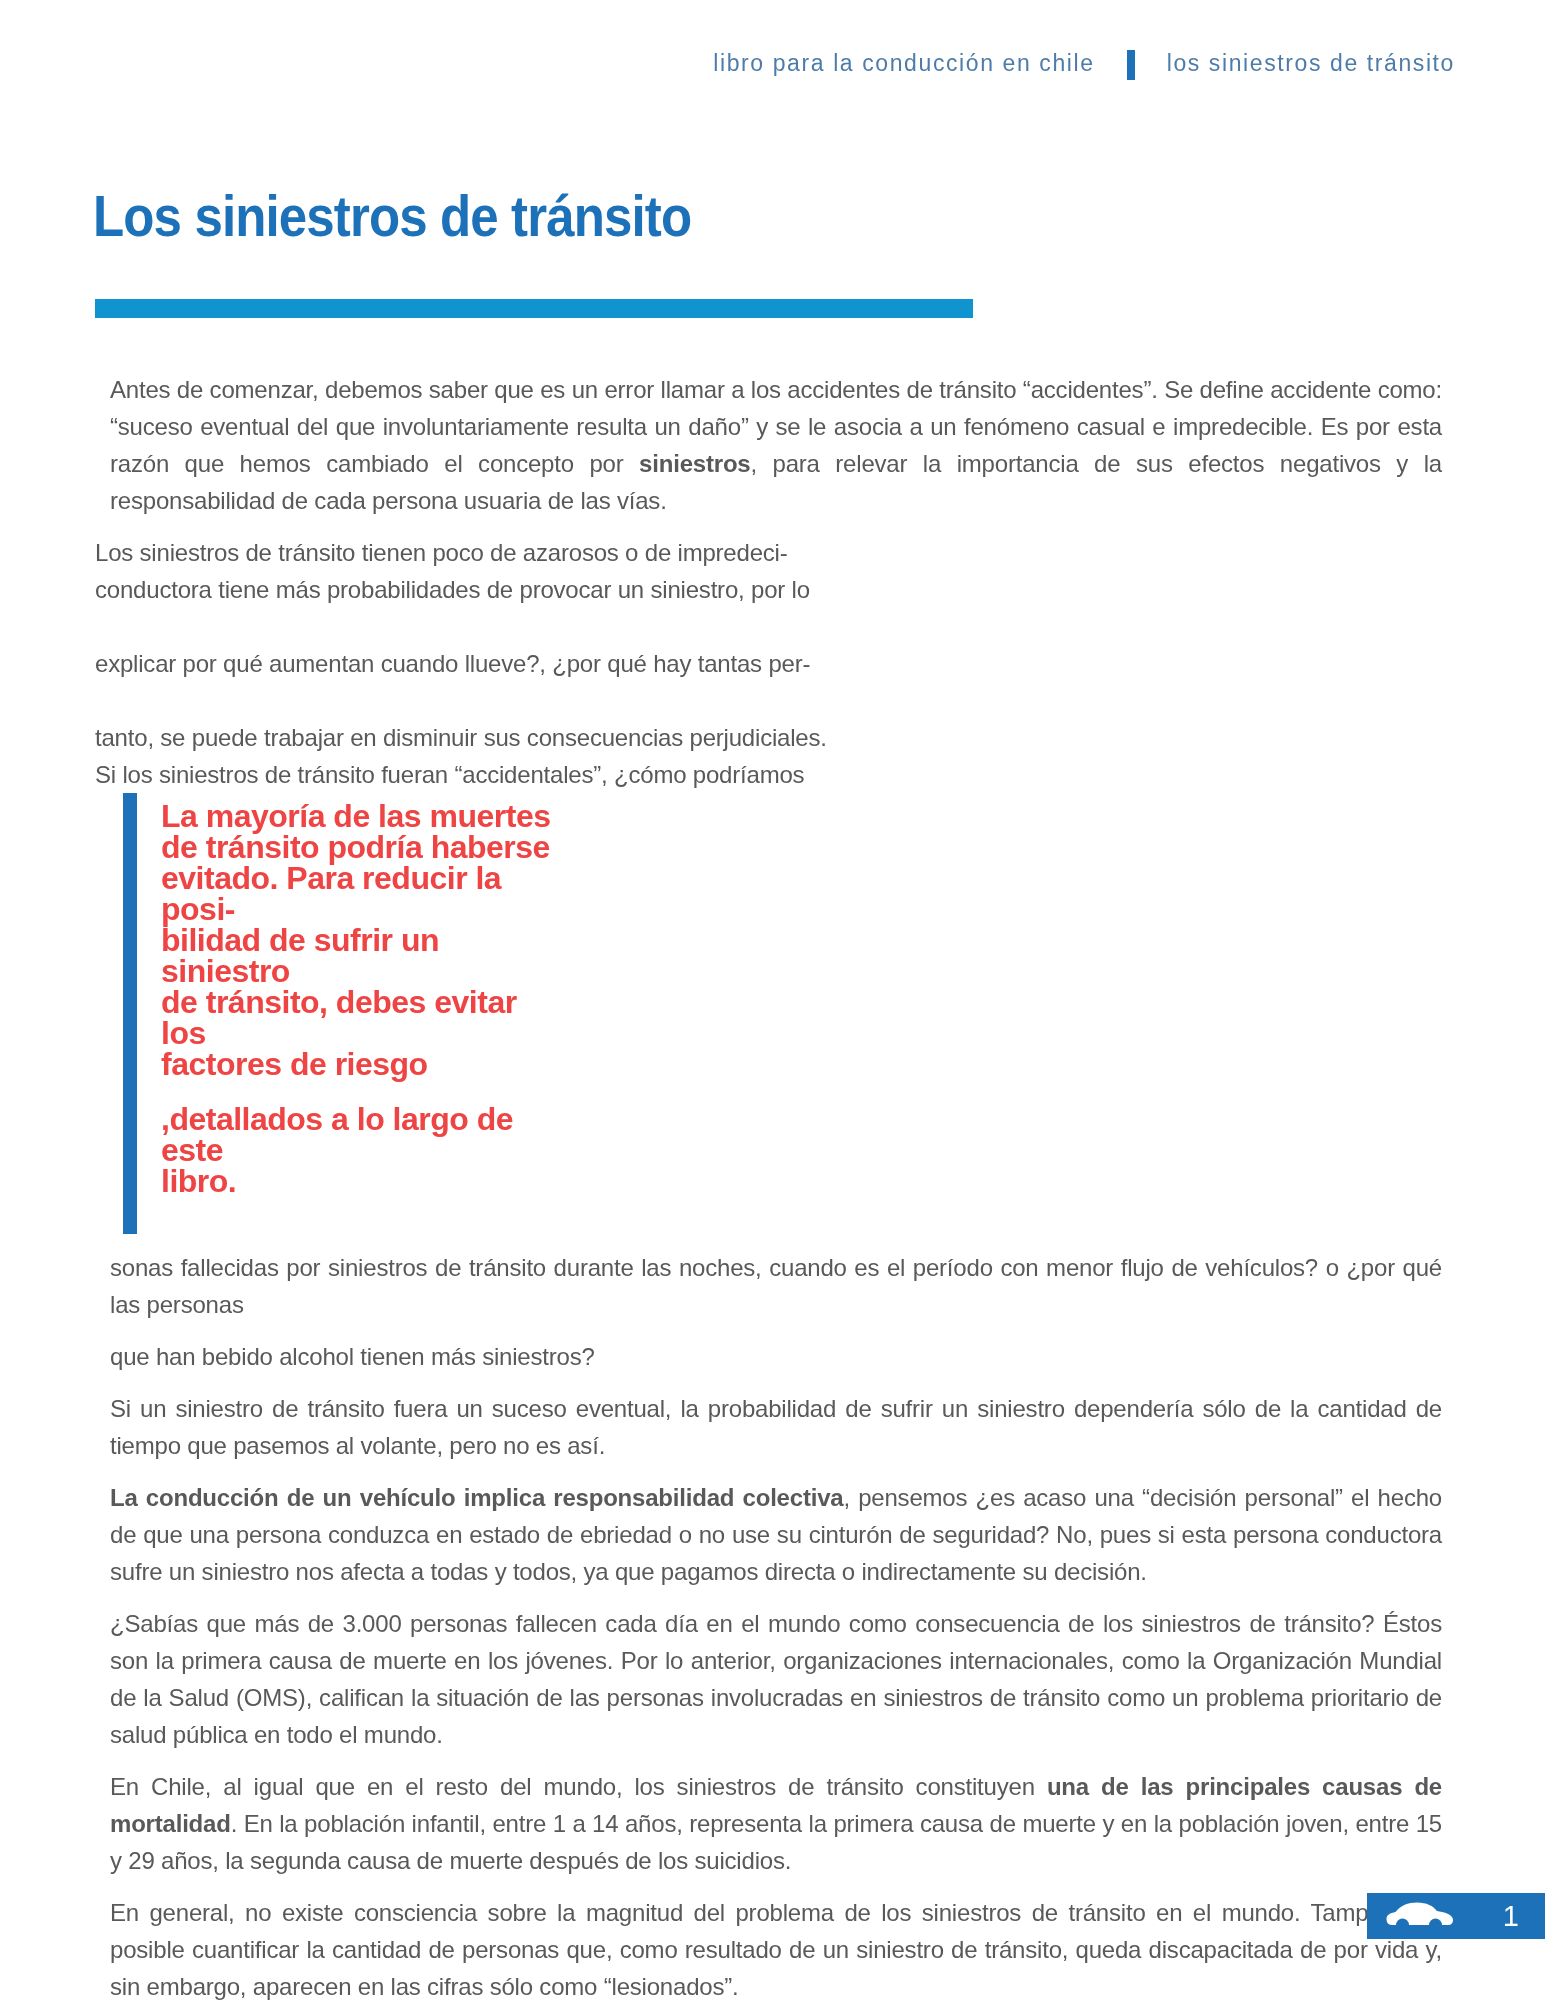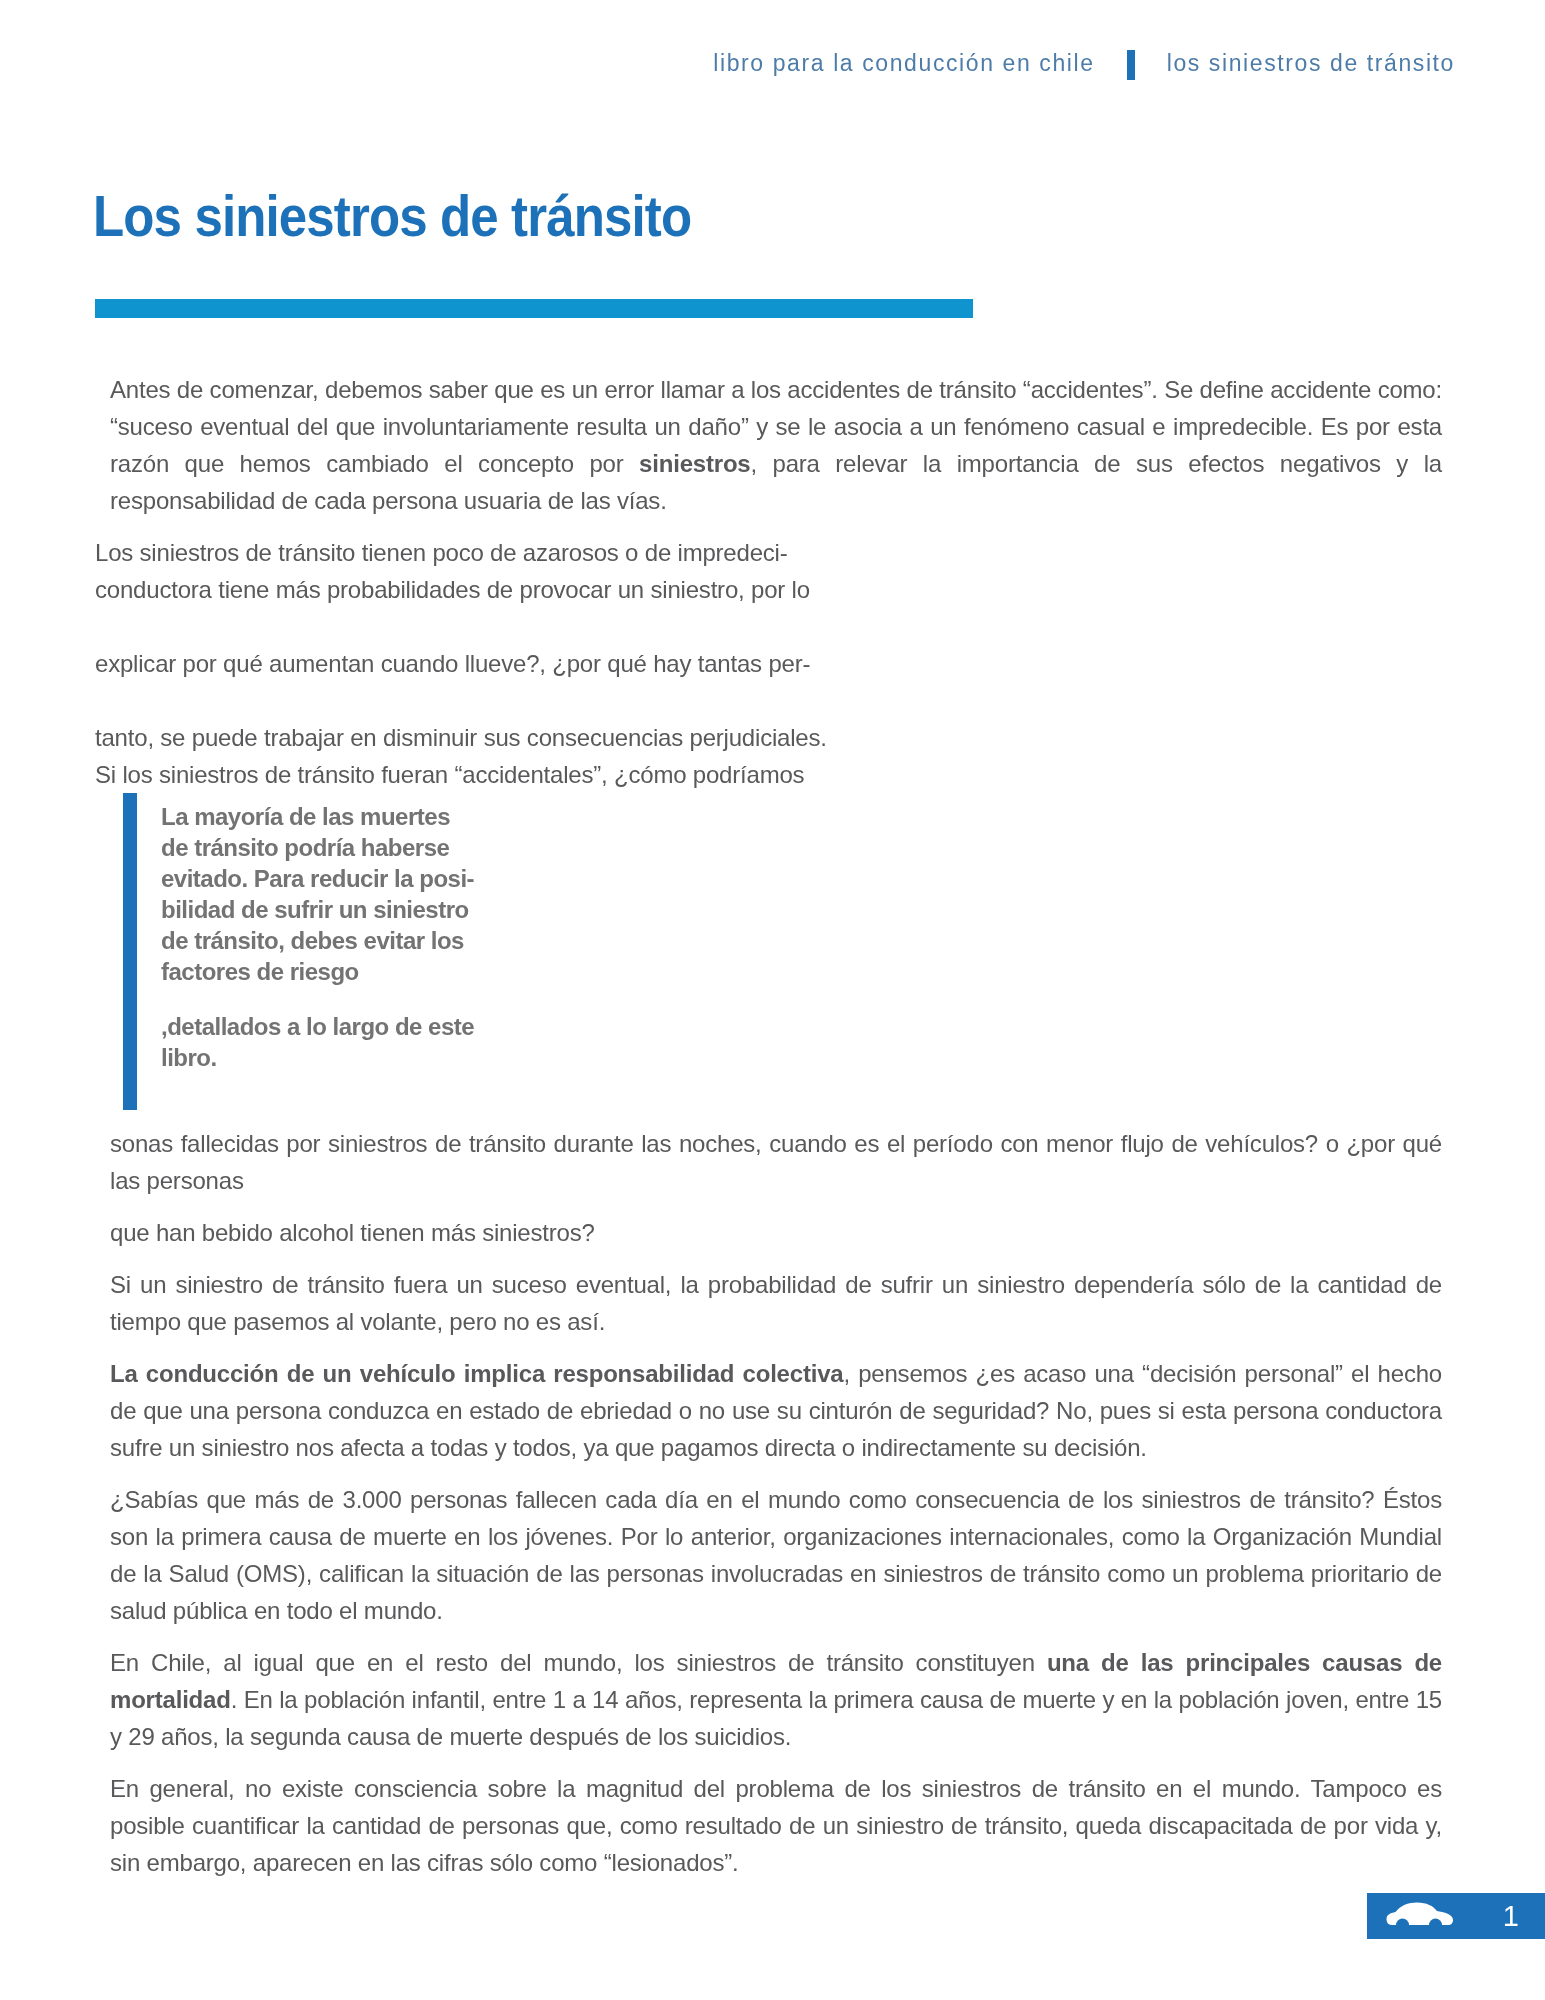--- a/index.html
+++ b/index.html
@@ -39,22 +39,22 @@
   .bold{font-weight:700;}
   .two-col{display:flex;align-items:flex-start;flex-direction:column;}
   .left-col{width:880px;flex:none;}
   .left-col .para{margin-bottom:37px;}
   .left-col .para:last-child{margin-bottom:0;}
   
   .pull-quote{
     flex:none;margin-left:28px;width:400px;
     border-left:14px solid #1d71b8;
     padding:8px 0 22px 24px;
-    color:#737373;font-weight:700;
-    font-size:24px;line-height:31px;letter-spacing:-0.5px;
+    color:#ef4444;font-weight:700;
+    font-size:32px;line-height:31px;letter-spacing:-0.5px;
   }
   .pull-quote .para{margin-bottom:24px;}
   .pull-quote .para:last-child{margin-bottom:15px;}
   
   .page-footer{
     position:absolute;right:0;top:1893px;
     width:178px;height:46px;background:#1d71b8;
     display:flex;align-items:center;justify-content:space-between;
     padding:0 26px 0 18px;box-sizing:border-box;
   }

